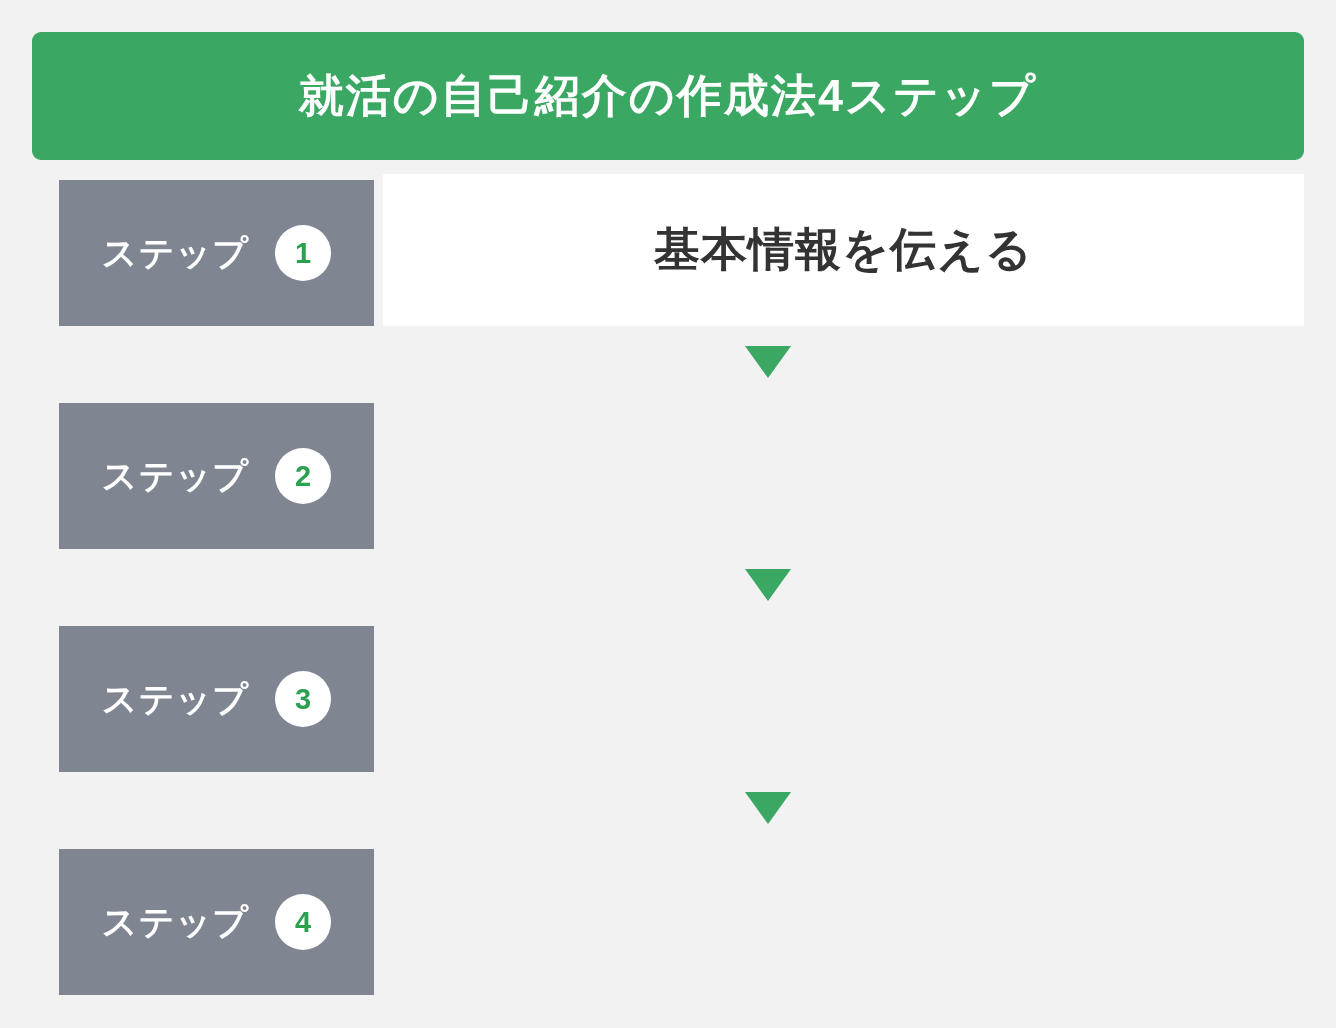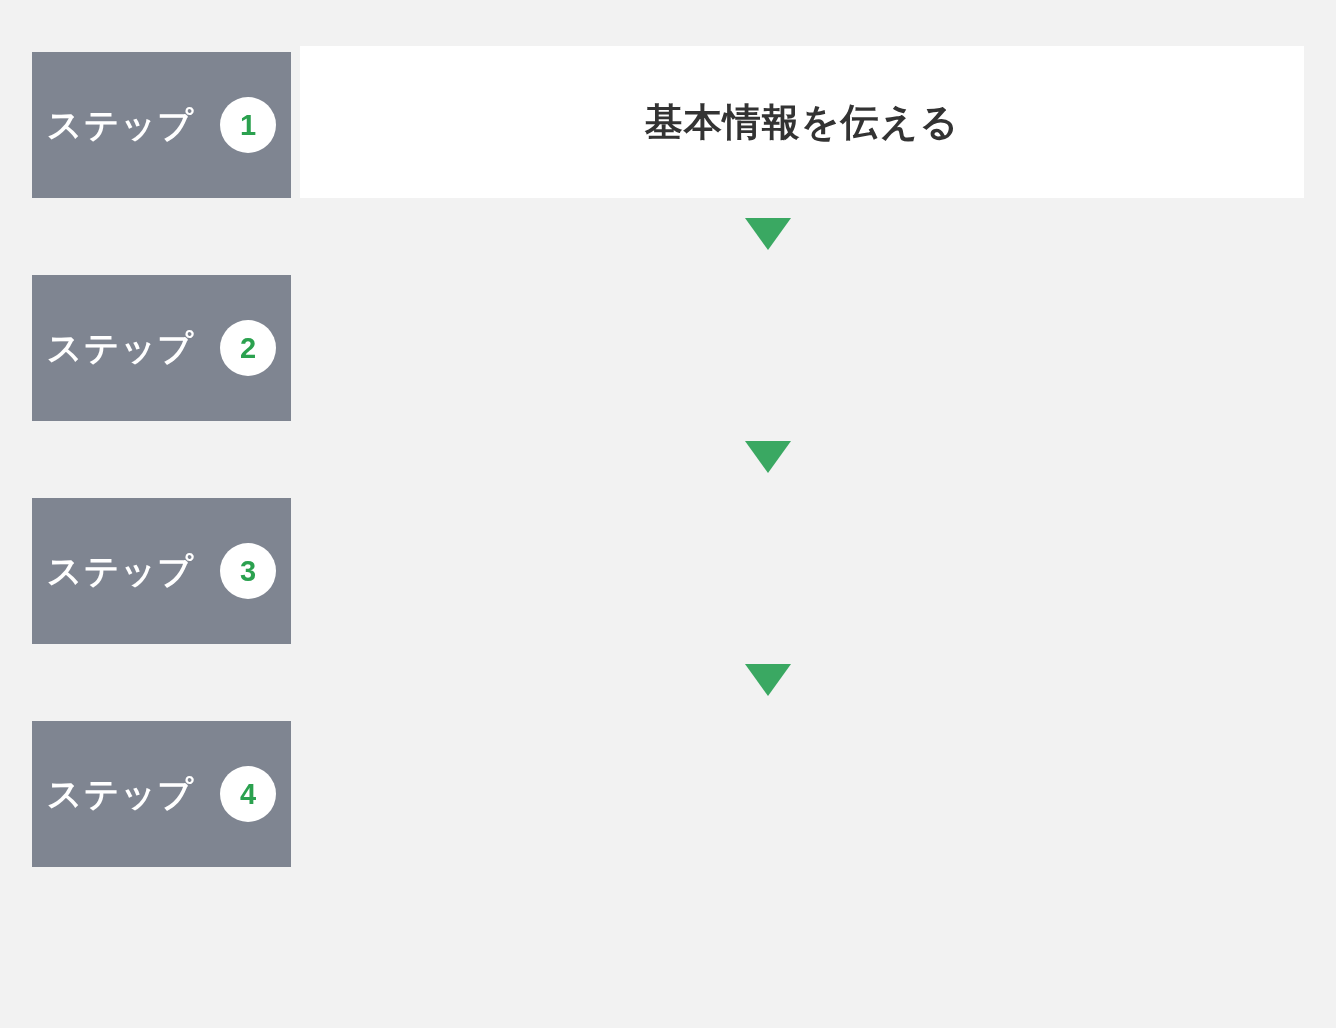--- a/index.html
+++ b/index.html
@@ -49,30 +49,31 @@
   }
 
   .step-row {
     position: relative;
     display: flex;
     align-items: stretch;
     height: 152px;
   }
 
   .step-label {
-    width: 259px;
+    width: 315px;
     height: 146px;
     margin-top: 6px;
     background: #7f8591;
     display: flex;
     align-items: center;
     justify-content: center;
     gap: 26px;
     box-sizing: border-box;
     flex: 0 0 auto;
+    margin-left: 27px;
   }
   .step-label-text {
     color: #ffffff;
     font-size: 35px;
     font-weight: bold;
     letter-spacing: 1px;
     white-space: nowrap;
   }
   .step-badge {
     width: 56px;
@@ -96,21 +97,21 @@
     flex: 1 1 auto;
     height: 152px;
     background: #ffffff;
     display: flex;
     align-items: center;
     justify-content: center;
     box-sizing: border-box;
   }
   .step-content-text {
     color: #333333;
-    font-size: 38px;
+    font-size: 46px;
     font-weight: bold;
     letter-spacing: 1px;
     white-space: nowrap;
   }
 
   
   .step-arrow {
     height: 71px;
     display: flex;
     align-items: center;
@@ -124,20 +125,23 @@
     border-left: 23px solid transparent;
     border-right: 23px solid transparent;
     border-top: 32px solid #3aa862;
   }
 </style>
 </head>
 <body>
 
 <div class="infographic">
 
+  <div class="title-banner">
+    <div class="title-text">就活の自己紹介の作成法4ステップ</div>
+  </div>
 
   <div class="steps">
 
     <div class="step-row">
       <div class="step-label">
         <span class="step-label-text">ステップ</span>
         <span class="step-badge">
           <span class="step-badge-number">1</span>
         </span>
       </div>

